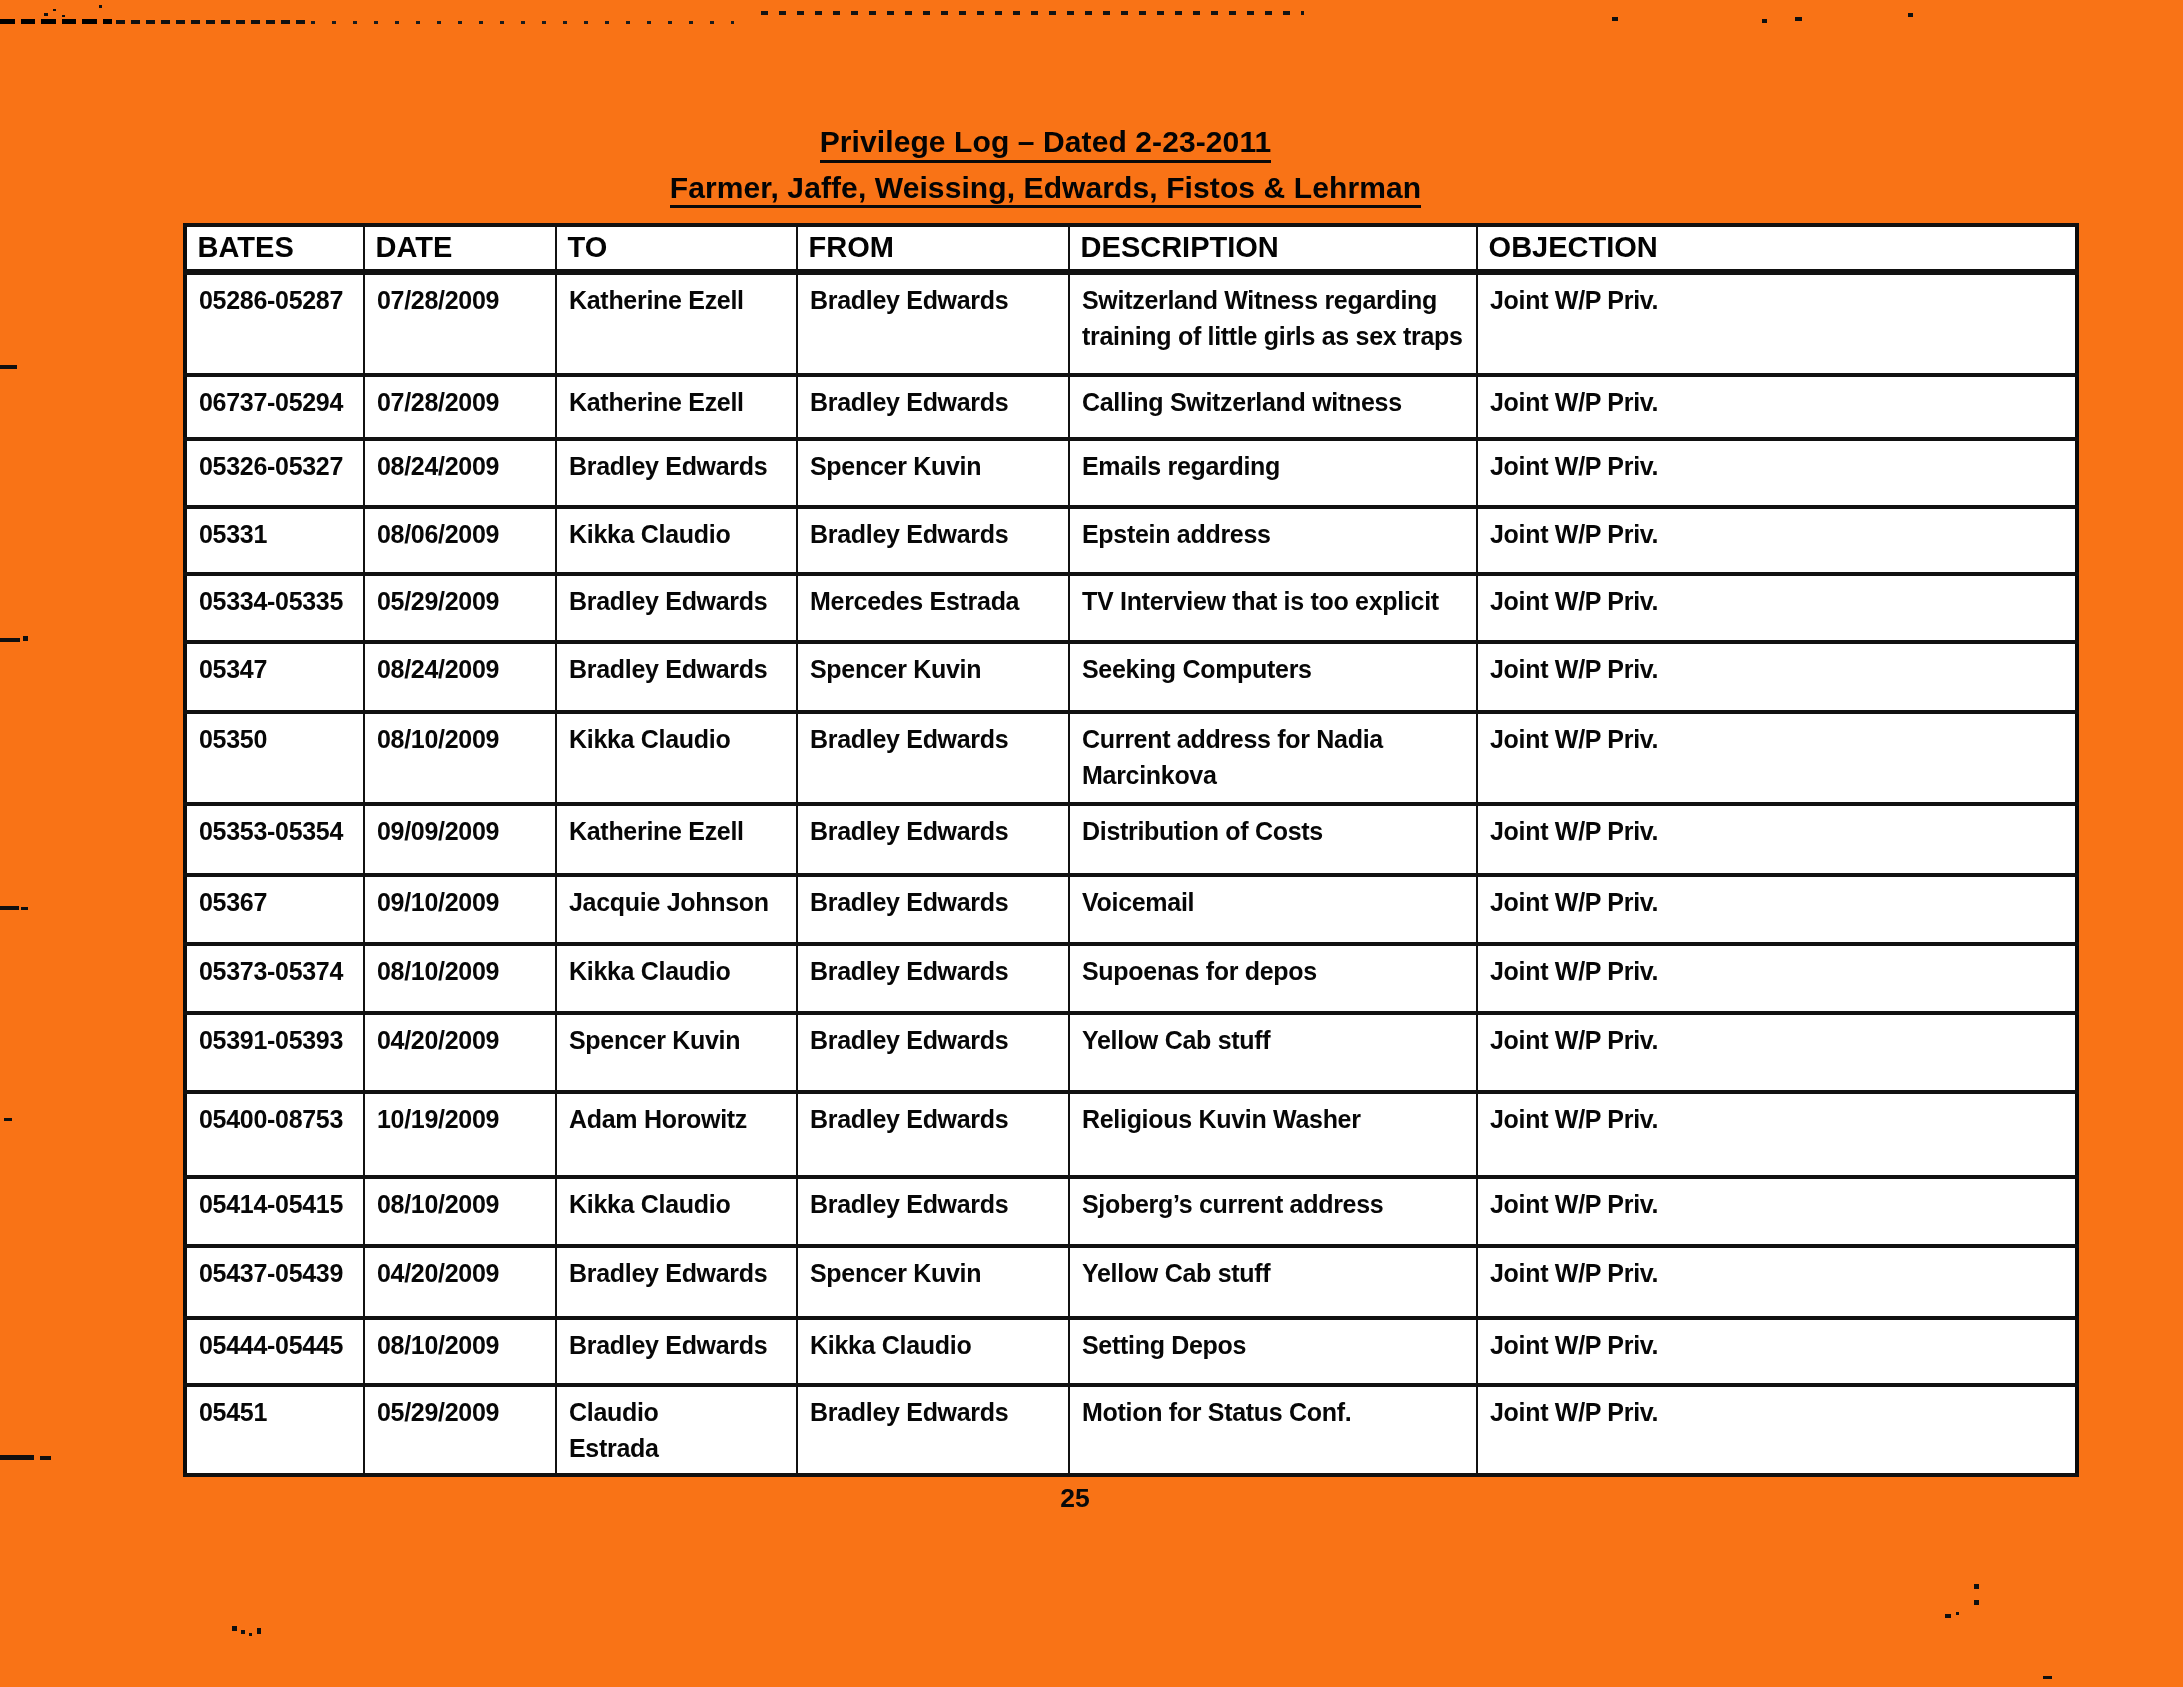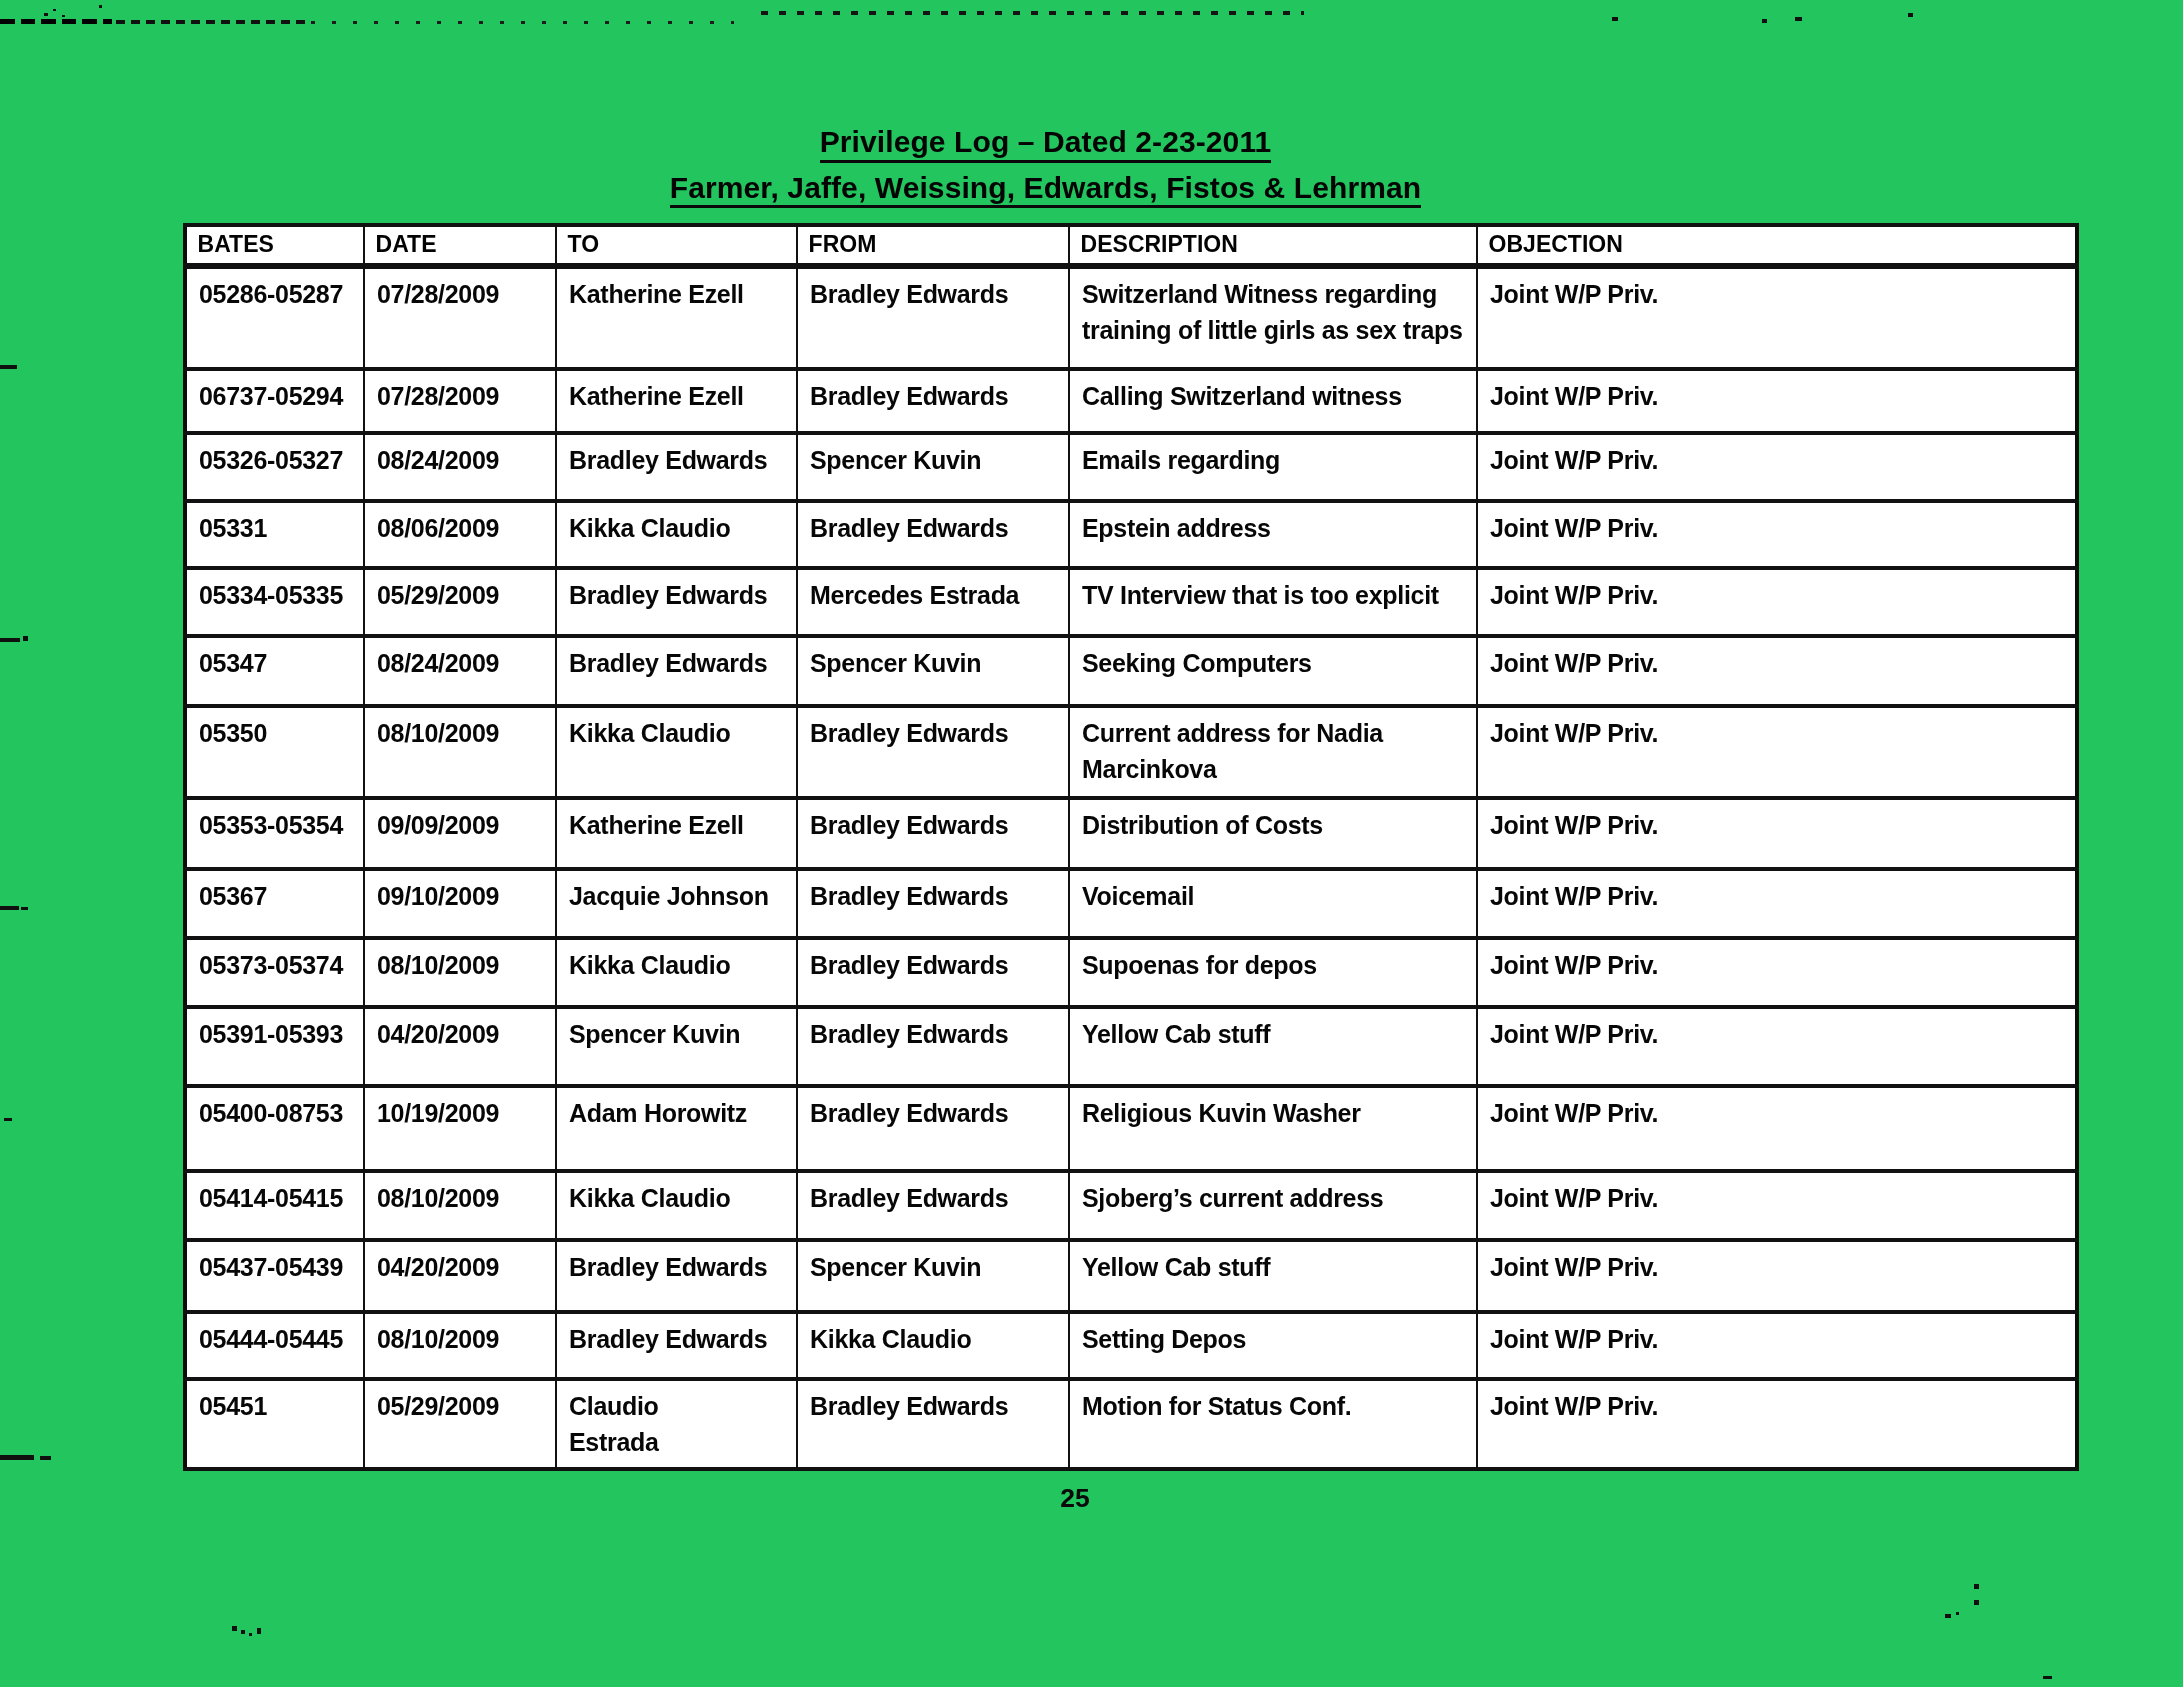--- a/index.html
+++ b/index.html
@@ -1,19 +1,19 @@
 <!DOCTYPE html>
 <html style="font-size:10.6px"><head>
 <meta charset="utf-8">
 <style>
   * { box-sizing: border-box; margin: 0; padding: 0; }
   html, body { width: 2183px; height: 1687px; background: #ffffff; }
   .page {
     position: relative; width: 2183px; height: 1687px;
-    background: #22c55e; overflow: hidden;
+    background: #f97316; overflow: hidden;
     font-family: "Liberation Sans", sans-serif;
     color: #060606;
   }
 
   
   .title-block {
     position: absolute; top: 126px; left: 0; width: 100%;
     text-align: center; transform: translateX(-46px);
   }
   .title-line {
@@ -34,21 +34,21 @@
     border: 4.6px solid #0b0b0b;
   }
   table.log th, table.log td {
     border: 2.6px solid #111111;
     border-top-width: 4.6px; border-bottom-width: 4.6px;
     vertical-align: top; text-align: left;
     white-space: pre-line;
     overflow: hidden;
   }
   table.log th {
-    font-size: 23px; font-weight: 700; letter-spacing: 0px;
+    font-size: 29px; font-weight: 700; letter-spacing: 0px;
     padding: 4px 10.6px 5.3px 10.6px; height: 38px;
     border-bottom-width: 6px;
     color: #030303;
   }
   table.log td {
     font-size: 25px; font-weight: 600; letter-spacing: -0.3px;
     line-height: 1.42;
     padding: 8px 10.6px 6.6px 12px;
     color: #070707;
   }

